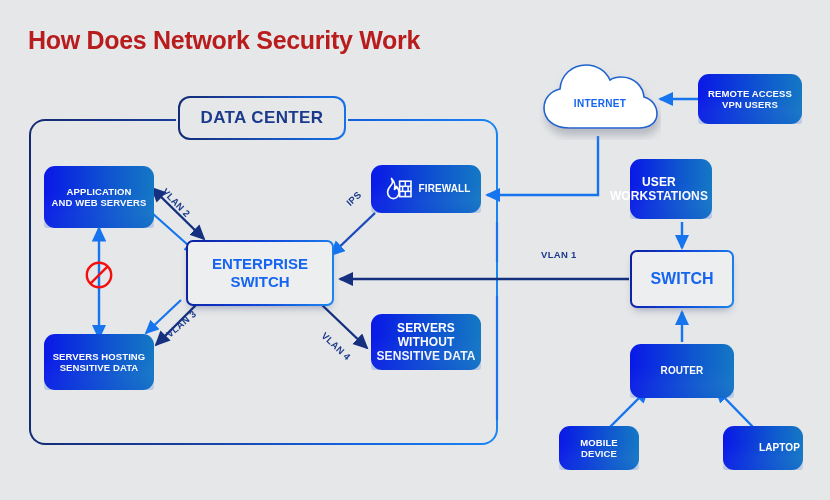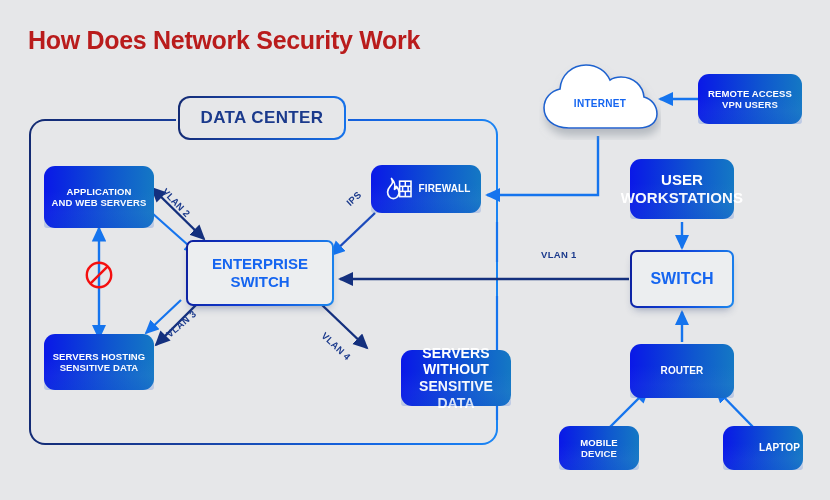--- a/index.html
+++ b/index.html
@@ -222,35 +222,35 @@
     </div>
   </div>
 
   <div class="node" style="left:44px;top:334px;width:110px;height:56px;font-size:9.5px;">
     <div>
       <span class="lbl">SERVERS HOSTING</span>
       <span class="lbl">SENSITIVE DATA</span>
     </div>
   </div>
 
-  <div class="node" style="left:371px;top:350px;width:110px;height:56px;font-size:14px;margin-left:30px;">
+  <div class="node" style="left:371px;top:314px;width:110px;height:56px;font-size:12px;">
     <div>
       <span class="lbl">SERVERS WITHOUT</span>
       <span class="lbl">SENSITIVE DATA</span>
     </div>
   </div>
 
   <div class="node" style="left:698px;top:74px;width:104px;height:50px;font-size:9.5px;">
     <div>
       <span class="lbl">REMOTE ACCESS</span>
       <span class="lbl">VPN USERS</span>
     </div>
   </div>
 
-  <div class="node" style="left:630px;top:159px;width:104px;height:60px;font-size:15px;">
+  <div class="node" style="left:630px;top:159px;width:82px;height:60px;font-size:12px;justify-content:flex-end;">
     <div>
       <span class="lbl">USER</span>
       <span class="lbl">WORKSTATIONS</span>
     </div>
   </div>
 
   <div class="onode" style="left:630px;top:250px;width:104px;height:58px;font-size:16px;">
     <span class="lbl">SWITCH</span>
   </div>
 

